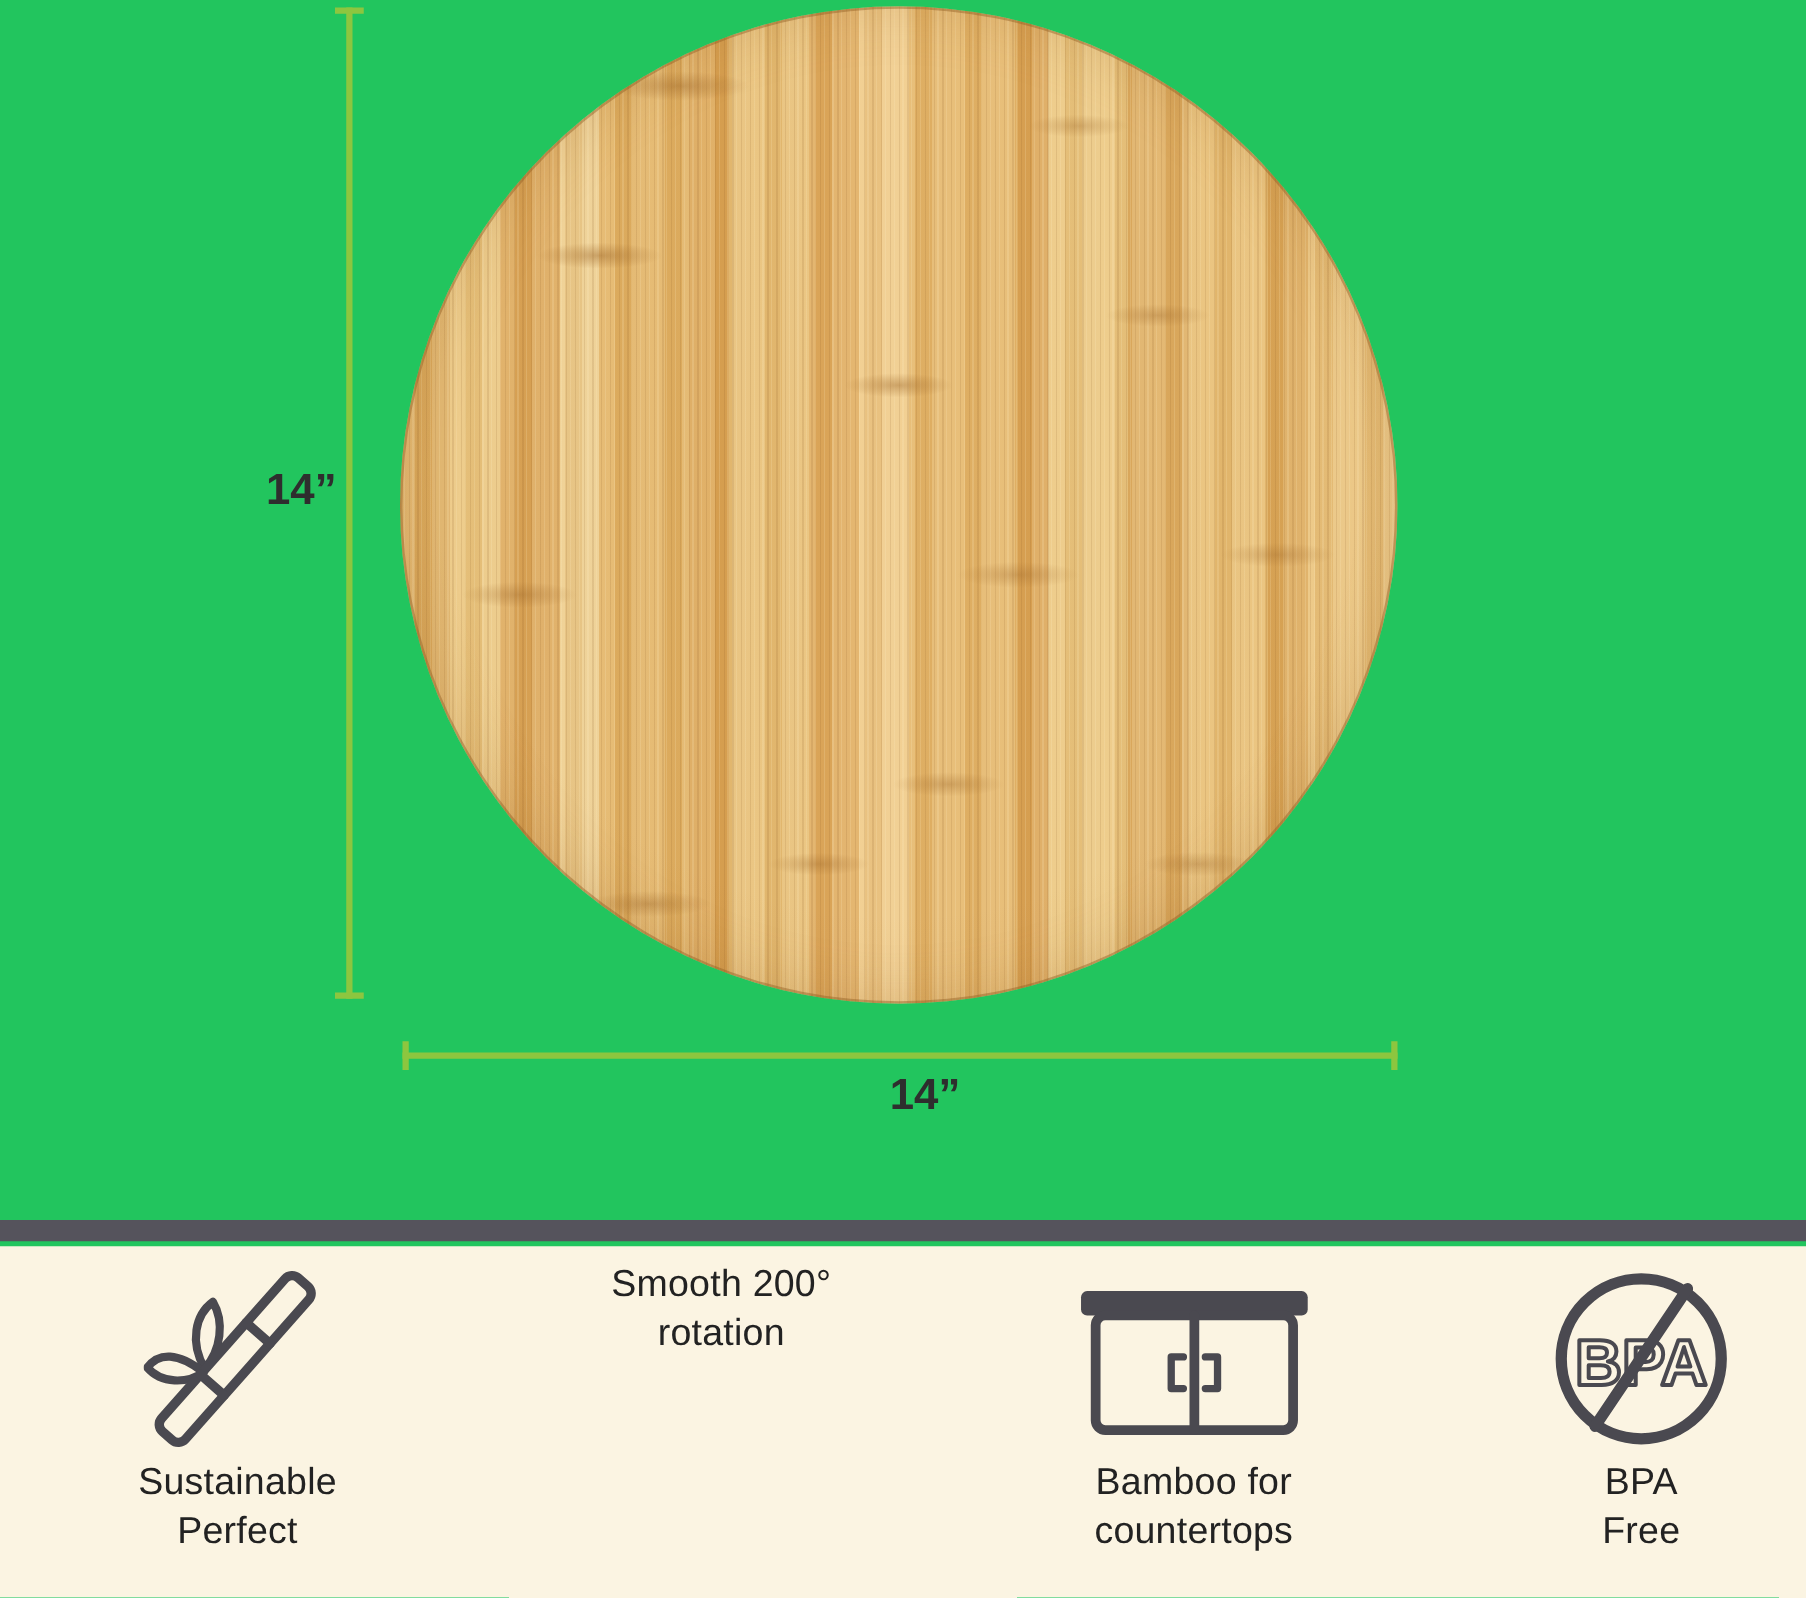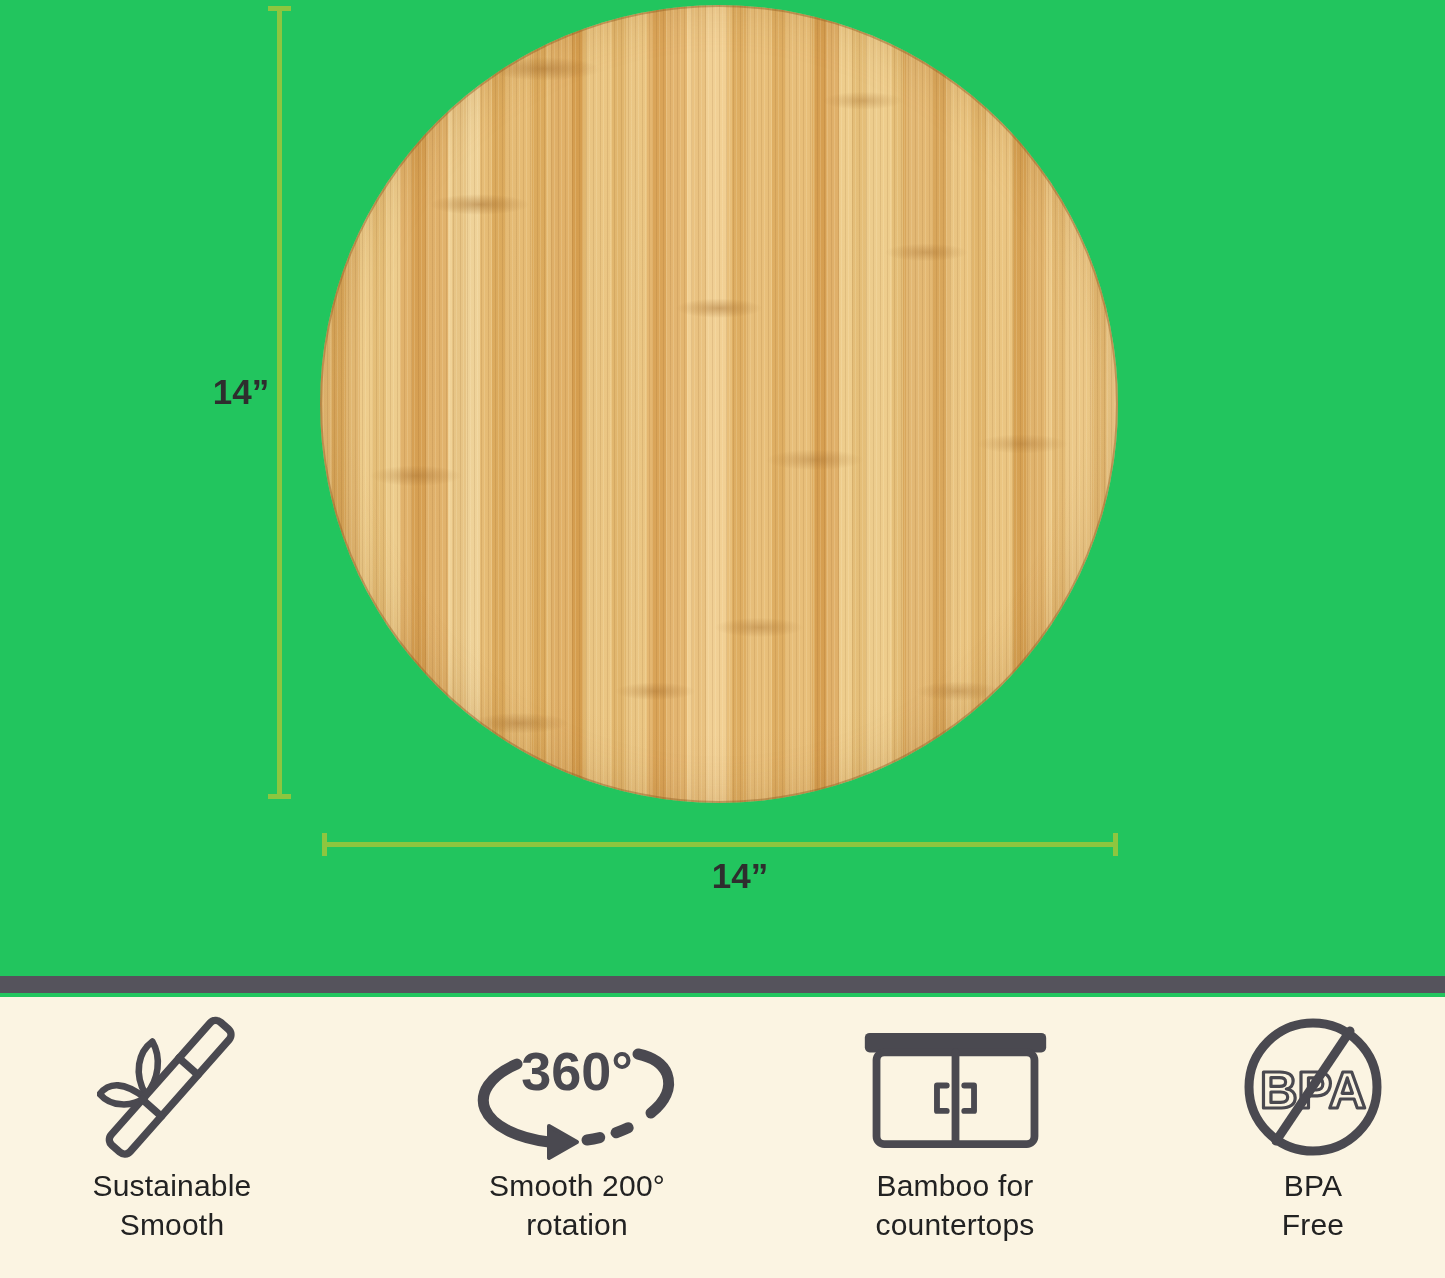--- a/index.html
+++ b/index.html
@@ -80,21 +80,21 @@
     background:#55535c;
   }
   .banner-bg {
     position:absolute; left:0; top:997px; width:1445px; height:281px;
     background:#fbf4e2;
   }
   .feature {
     position:absolute; top:1008px; width:340px;
     display:flex; flex-direction:column; align-items:center;
   }
-  .f1 { left:2px; }
+  .f1 { left:20px; }
   .f2 { left:407px; }
   .f3 { left:785px; }
   .f4 { left:1143px; }
   .icon-box {
     height:158px; display:flex; align-items:center; justify-content:center;
   }
   .feature-label {
     text-align:center; font-size:30px; line-height:39px;
     font-weight:500; color:#222222; letter-spacing:.2px;
   }
@@ -122,34 +122,25 @@
         <path d="M 51,89 C 29,72 13,72 3,85 C 15,99 37,99 51,89 Z" stroke-width="7"></path>
         <g transform="rotate(41.5 78 77)">
           <rect x="65" y="-10" width="27" height="175" rx="8" stroke-width="8"></rect>
           <line x1="65" y1="48" x2="92" y2="48" stroke-width="8"></line>
           <line x1="65" y1="107" x2="92" y2="107" stroke-width="8"></line>
         </g>
       </svg>
     </div>
     <div class="feature-label">
       <div>Sustainable</div>
-      <div>Smooth</div>
+      <div>Perfect</div>
     </div>
   </div>
 
   <div class="feature f2">
-    <div class="icon-box">
-      <svg width="205" height="150" viewBox="0 0 205 150" fill="none" stroke="#4a4950" stroke-linecap="round" stroke-linejoin="round">
-        <text x="102" y="78" text-anchor="middle" font-size="54" font-weight="bold" fill="#4a4950" stroke="none">360°</text>
-        <path d="M 42,52 C 14,64 4,82 10,97 C 17,114 42,126 74,130" stroke-width="11"></path>
-        <polygon points="74,114 102,130 74,146" fill="#4a4950" stroke="#4a4950" stroke-width="4"></polygon>
-        <path d="M 112,128 C 132,125 152,118 167,108" stroke-width="11" stroke-dasharray="13 17"></path>
-        <path d="M 176,101 C 190,90 197,76 192,62 C 188,52 177,45 163,42" stroke-width="11"></path>
-      </svg>
-    </div>
     <div class="feature-label">
       <div>Smooth 200°</div>
       <div>rotation</div>
     </div>
   </div>
 
   <div class="feature f3">
     <div class="icon-box">
       <svg width="195" height="132" viewBox="0 0 200 135" fill="none" stroke="#4a4950" stroke-linecap="round" stroke-linejoin="round">
         <rect x="7" y="12" width="186" height="20" rx="5" fill="#4a4950" stroke="none"></rect>

